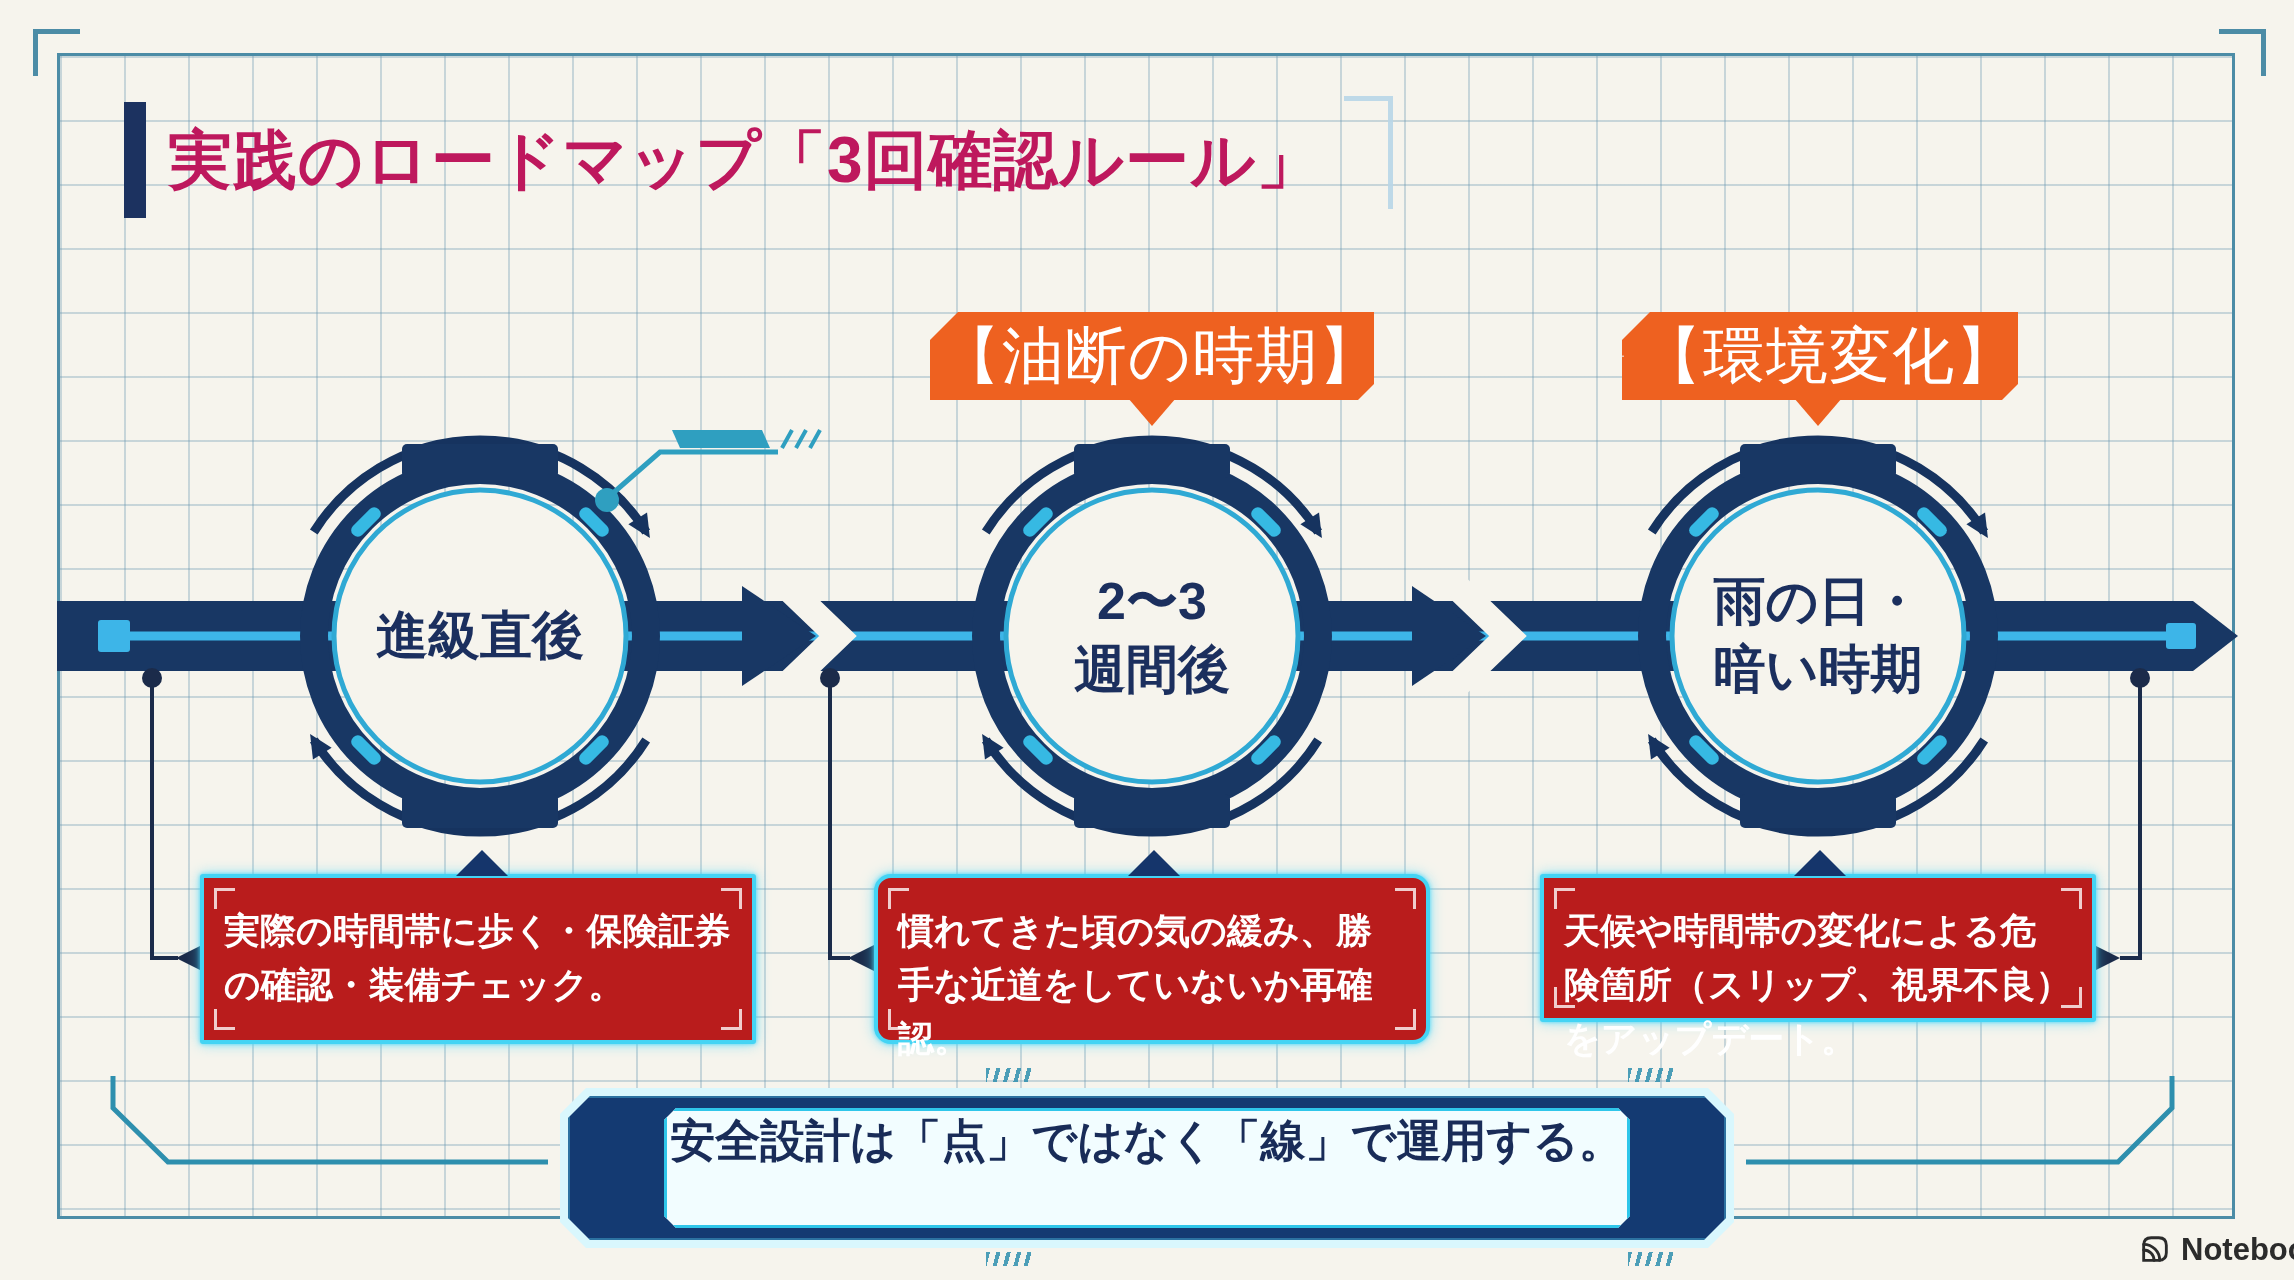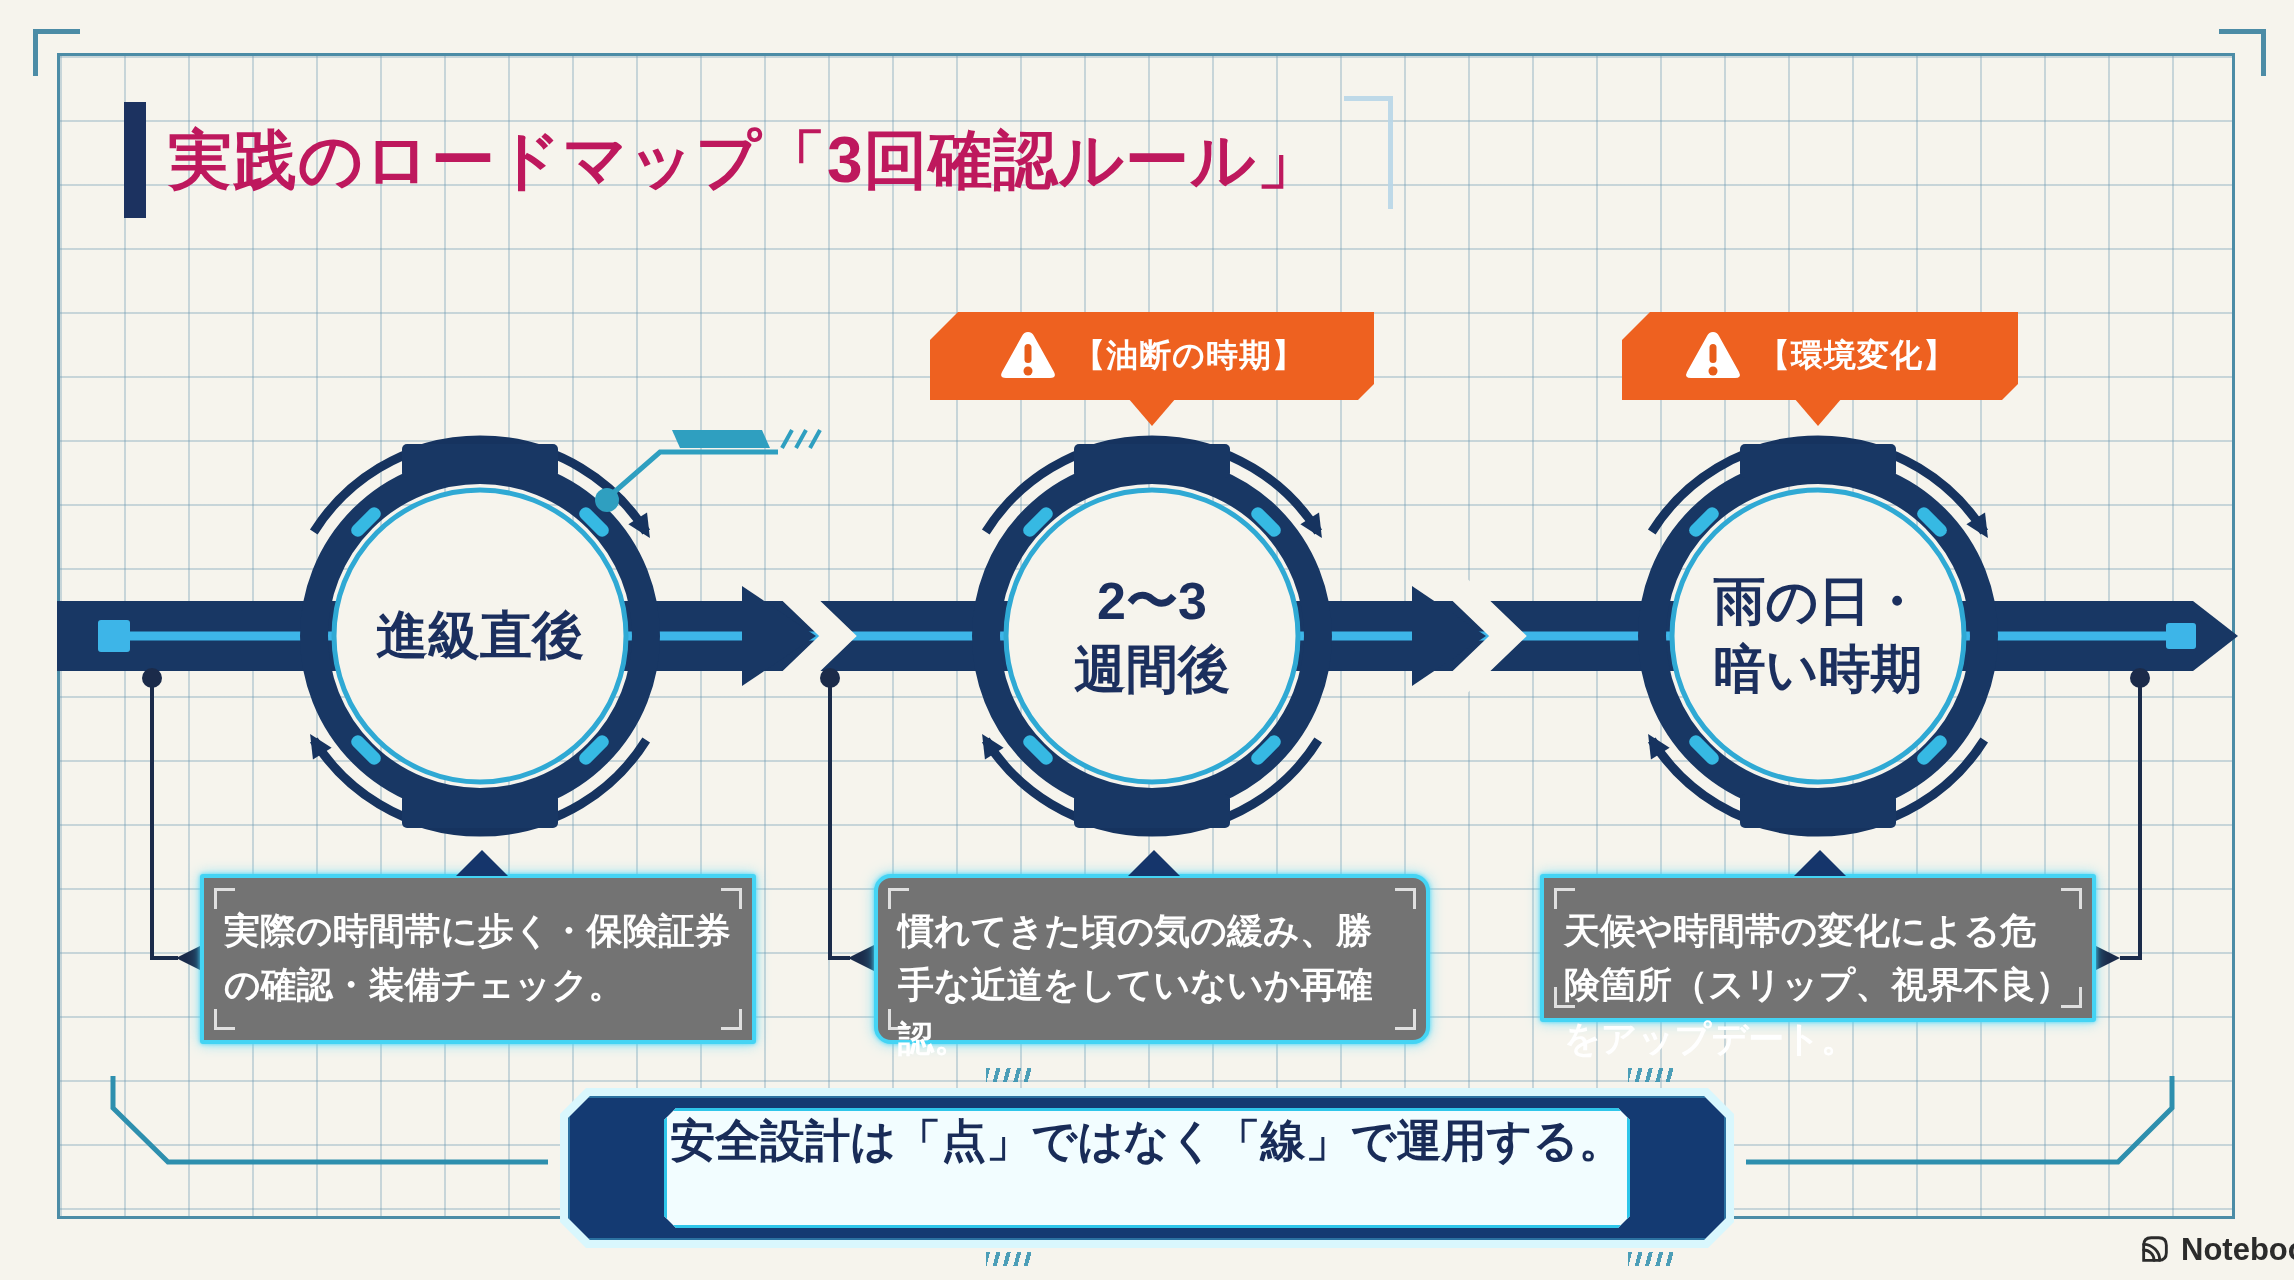--- a/index.html
+++ b/index.html
@@ -29,41 +29,41 @@
   }
   .title-end-deco{position:absolute; left:1344px; top:96px; width:44px; height:108px;
     border-top:5px solid #b9d7e8; border-right:5px solid #b9d7e8; opacity:.9;}
   
   .artwork{position:absolute; left:0; top:0; pointer-events:none;}
   
   .warning{
     position:absolute; top:312px; height:88px; background:#ee6120;
     clip-path:polygon(28px 0, 100% 0, 100% calc(100% - 16px), calc(100% - 16px) 100%, 0 100%, 0 28px);
     display:flex; align-items:center; justify-content:center; gap:16px;
-    color:#fff; font-size:32px; font-weight:700; letter-spacing:1px; white-space:nowrap;
+    color:#fff; font-size:62px; font-weight:400; letter-spacing:1px; white-space:nowrap;
   }
   .warning.w1{left:930px; width:444px;}
   .warning.w2{left:1622px; width:396px;}
   .warn-pointer{position:absolute; top:398px; width:48px; height:28px; background:#ee6120;
     clip-path:polygon(0 0, 100% 0, 50% 100%);}
   .warn-pointer.p1{left:1128px;}
   .warn-pointer.p2{left:1794px;}
   
   .node-label{
     position:absolute; top:531px; width:300px; height:210px;
     display:flex; align-items:center; justify-content:center; text-align:center;
     font-size:52px; font-weight:800; color:#1b2f5e; line-height:1.3; white-space:pre-line;
   }
   .node-label.n1{left:330px;}
   .node-label.n2{left:1002px;}
   .node-label.n3{left:1668px;}
   
   .desc-box{
     position:absolute; top:874px; width:556px; height:170px; box-sizing:border-box;
-    background:#737373; border:4px solid #44d4f4; border-radius:3px;
+    background:#b91c1c; border:4px solid #44d4f4; border-radius:3px;
     box-shadow:0 0 14px rgba(70,215,250,.6), 0 0 4px rgba(70,215,250,.9);
   }
   .desc-box.b1{left:200px;}
   .desc-box.b2{left:874px;border-radius:17px;}
   .desc-box.b3{left:1540px; height:148px;}
   .desc-box .pointer{
     position:absolute; top:-28px; width:52px; height:26px; background:#15356b;
     clip-path:polygon(50% 0, 100% 100%, 0 100%);
     filter:drop-shadow(0 -2px 2px rgba(70,215,250,.8));
   }

